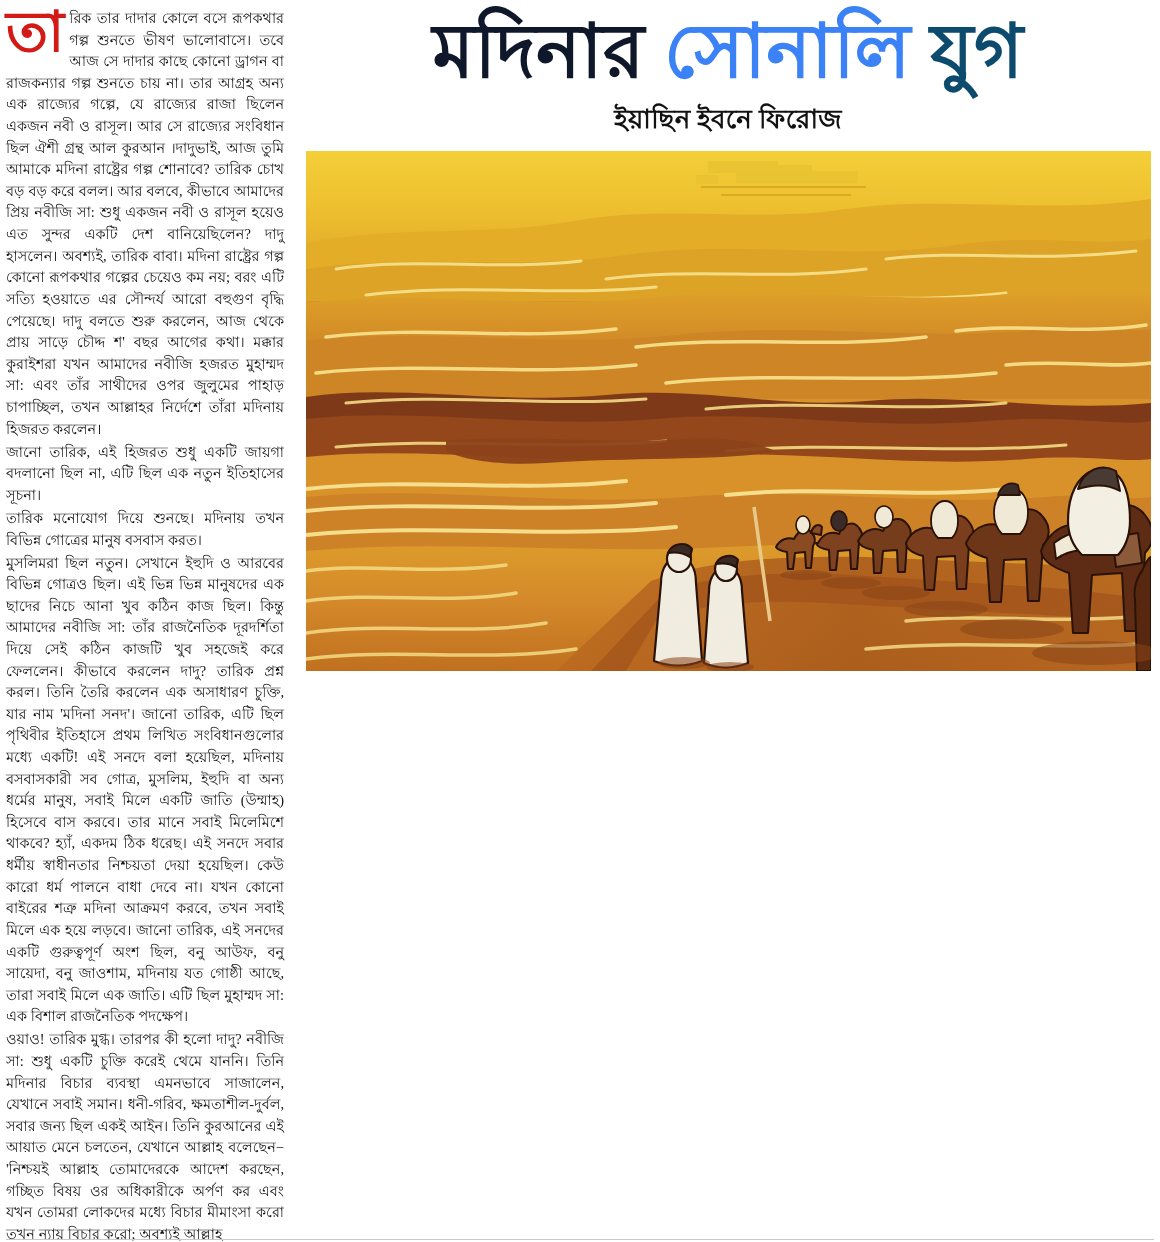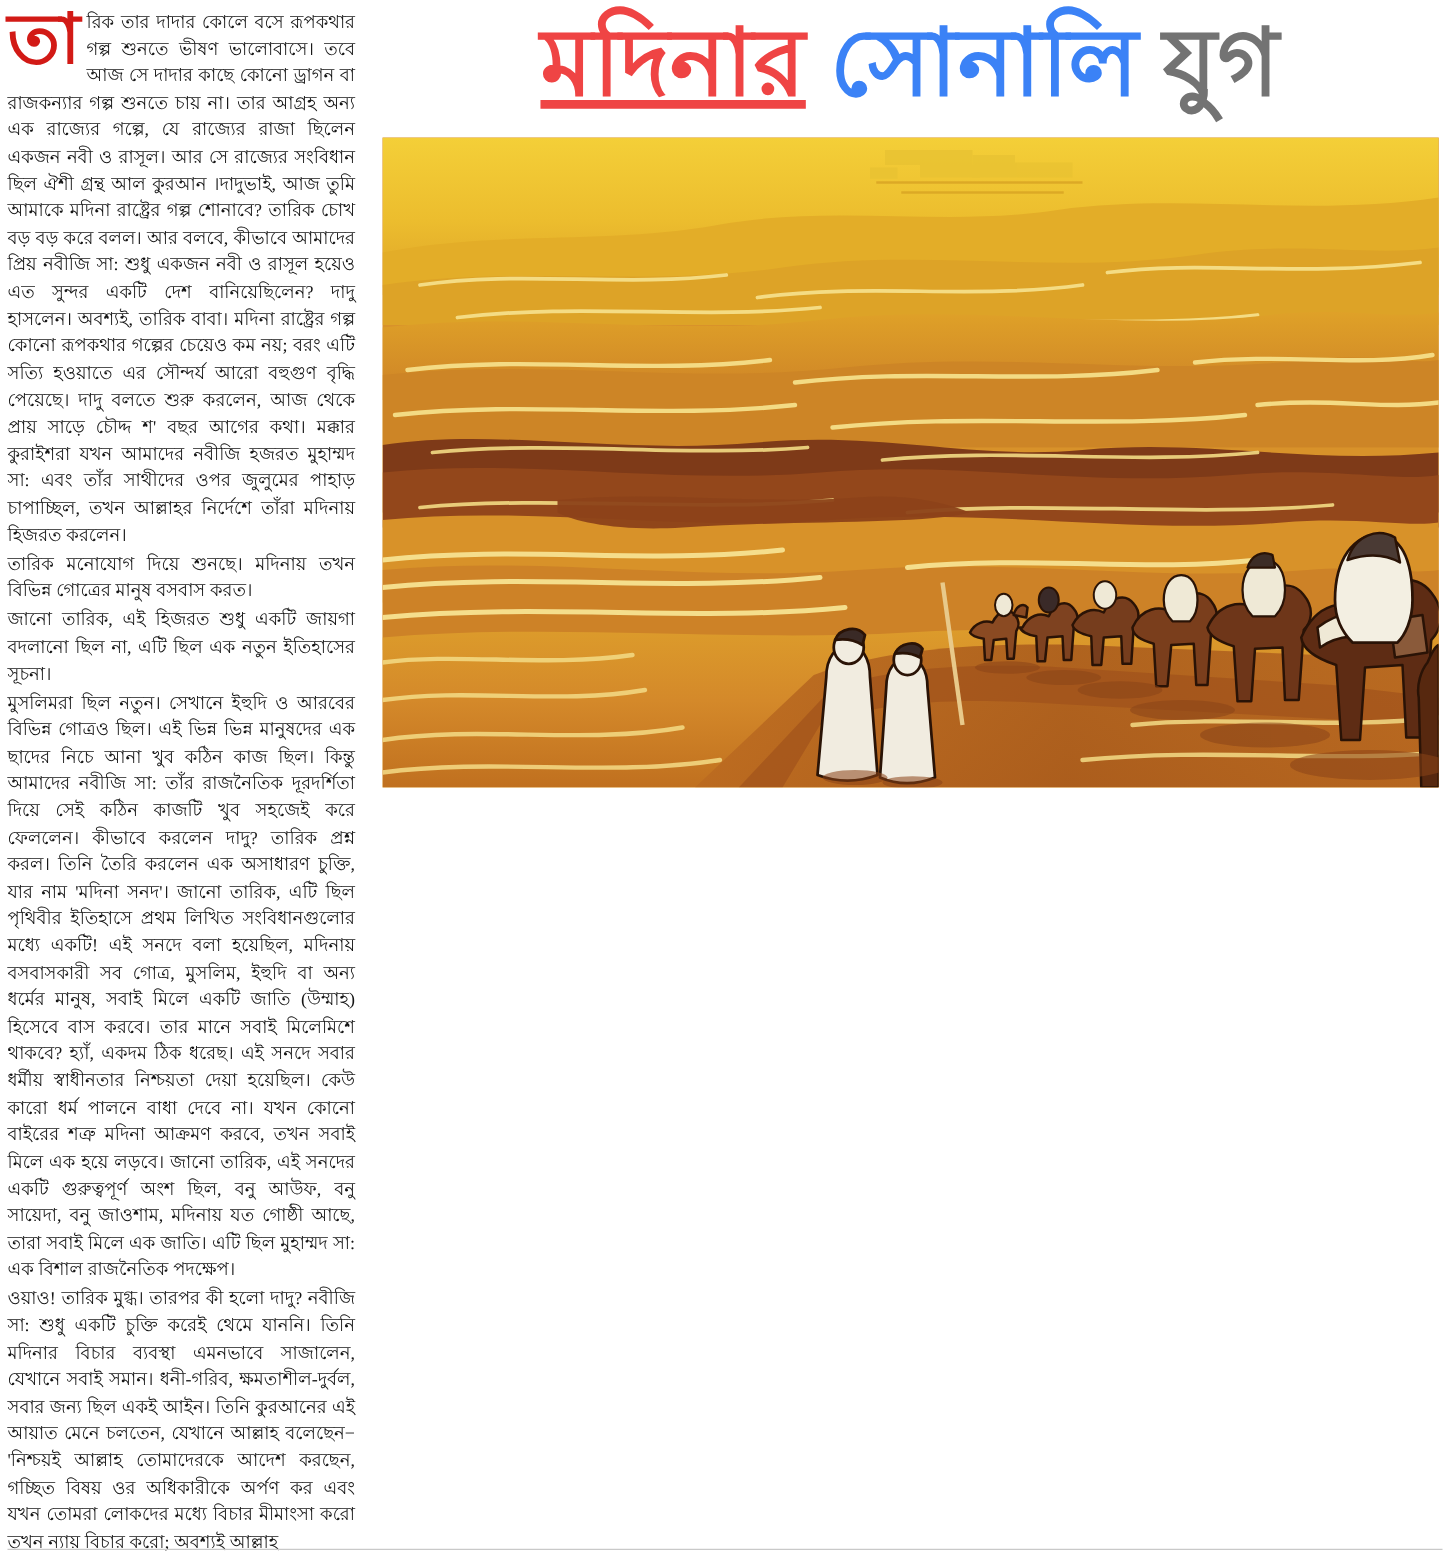--- a/index.html
+++ b/index.html
@@ -58,23 +58,23 @@
   .headline {
     font-family: "Liberation Serif", "DejaVu Serif", serif;
     font-size: 75px;
     font-weight: bold;
     letter-spacing: 0.5px;
     white-space: nowrap;
     line-height: 1.12;
     margin: 0;
     padding: 0;
   }
-  .hl-1 { color: #ef4444; text-decoration: underline; }
+  .hl-1 { color: #0f172a; }
   .hl-2 { color: #3b82f6; }
-  .hl-3 { color: #737373; text-align: center; }
+  .hl-3 { color: #0c4a6e; text-align: center; }
   .headline span { display: inline; }
 
   .byline {
     margin-top: 10px;
     font-size: 26px;
     font-weight: bold;
     color: #111111;
     letter-spacing: 0.3px;
     line-height: 1.2;
   }
@@ -135,31 +135,32 @@
 </head>
 <body>
 
 <div class="page">
 
   <div class="top-region">
 
     <div class="col-left">
       <div class="body-text">
         <p class="dropcap-para"><span class="dropcap">তা</span><span>রিক তার দাদার কোলে বসে রূপকথার গল্প শুনতে ভীষণ ভালোবাসে। তবে আজ সে দাদার কাছে কোনো ড্রাগন বা রাজকন্যার গল্প শুনতে চায় না। তার আগ্রহ অন্য এক রাজ্যের গল্পে, যে রাজ্যের রাজা ছিলেন একজন নবী ও রাসূল। আর সে রাজ্যের সংবিধান ছিল ঐশী গ্রন্থ আল কুরআন ।দাদুভাই, আজ তুমি আমাকে মদিনা রাষ্ট্রের গল্প শোনাবে? তারিক চোখ বড় বড় করে বলল। আর বলবে, কীভাবে আমাদের প্রিয় নবীজি সা: শুধু একজন নবী ও রাসূল হয়েও এত সুন্দর একটি দেশ বানিয়েছিলেন? দাদু হাসলেন। অবশ্যই, তারিক বাবা। মদিনা রাষ্ট্রের গল্প কোনো রূপকথার গল্পের চেয়েও কম নয়; বরং এটি সত্যি হওয়াতে এর সৌন্দর্য আরো বহুগুণ বৃদ্ধি পেয়েছে। দাদু বলতে শুরু করলেন, আজ থেকে প্রায় সাড়ে চৌদ্দ শ' বছর আগের কথা। মক্কার কুরাইশরা যখন আমাদের নবীজি হজরত মুহাম্মদ সা: এবং তাঁর সাথীদের ওপর জুলুমের পাহাড় চাপাচ্ছিল, তখন আল্লাহর নির্দেশে তাঁরা মদিনায় হিজরত করলেন।</span></p>
+        <p>জানো তারিক, এই হিজরত শুধু একটি জায়গা বদলানো ছিল না, এটি ছিল এক নতুন ইতিহাসের সূচনা।</p>
         <p>তারিক মনোযোগ দিয়ে শুনছে। মদিনায় তখন বিভিন্ন গোত্রের মানুষ বসবাস করত।</p>
-        <p>জানো তারিক, এই হিজরত শুধু একটি জায়গা বদলানো ছিল না, এটি ছিল এক নতুন ইতিহাসের সূচনা।</p>
         <p>মুসলিমরা ছিল নতুন। সেখানে ইহুদি ও আরবের বিভিন্ন গোত্রও ছিল। এই ভিন্ন ভিন্ন মানুষদের এক ছাদের নিচে আনা খুব কঠিন কাজ ছিল। কিন্তু আমাদের নবীজি সা: তাঁর রাজনৈতিক দূরদর্শিতা দিয়ে সেই কঠিন কাজটি খুব সহজেই করে ফেললেন। কীভাবে করলেন দাদু? তারিক প্রশ্ন করল। তিনি তৈরি করলেন এক অসাধারণ চুক্তি, যার নাম 'মদিনা সনদ'। জানো তারিক, এটি ছিল পৃথিবীর ইতিহাসে প্রথম লিখিত সংবিধানগুলোর মধ্যে একটি! এই সনদে বলা হয়েছিল, মদিনায় বসবাসকারী সব গোত্র, মুসলিম, ইহুদি বা অন্য ধর্মের মানুষ, সবাই মিলে একটি জাতি (উম্মাহ) হিসেবে বাস করবে। তার মানে সবাই মিলেমিশে থাকবে? হ্যাঁ, একদম ঠিক ধরেছ। এই সনদে সবার ধর্মীয় স্বাধীনতার নিশ্চয়তা দেয়া হয়েছিল। কেউ কারো ধর্ম পালনে বাধা দেবে না। যখন কোনো বাইরের শত্রু মদিনা আক্রমণ করবে, তখন সবাই মিলে এক হয়ে লড়বে। জানো তারিক, এই সনদের একটি গুরুত্বপূর্ণ অংশ ছিল, বনু আউফ, বনু সায়েদা, বনু জাওশাম, মদিনায় যত গোষ্ঠী আছে, তারা সবাই মিলে এক জাতি। এটি ছিল মুহাম্মদ সা: এক বিশাল রাজনৈতিক পদক্ষেপ।</p>
         <p>ওয়াও! তারিক মুগ্ধ। তারপর কী হলো দাদু? নবীজি সা: শুধু একটি চুক্তি করেই থেমে যাননি। তিনি মদিনার বিচার ব্যবস্থা এমনভাবে সাজালেন, যেখানে সবাই সমান। ধনী-গরিব, ক্ষমতাশীল-দুর্বল, সবার জন্য ছিল একই আইন। তিনি কুরআনের এই আয়াত মেনে চলতেন, যেখানে আল্লাহ বলেছেন− 'নিশ্চয়ই আল্লাহ তোমাদেরকে আদেশ করছেন, গচ্ছিত বিষয় ওর অধিকারীকে অর্পণ কর এবং যখন তোমরা লোকদের মধ্যে বিচার মীমাংসা করো তখন ন্যায় বিচার করো; অবশ্যই আল্লাহ</p>
       </div>
     </div>
 
     <div class="top-right">
 
       <div class="masthead">
         <div class="headline"><span class="hl-1">মদিনার</span>&nbsp;<span class="hl-2">সোনালি</span>&nbsp;<span class="hl-3">যুগ</span></div>
+        <div class="byline">ইয়াছিন ইবনে ফিরোজ</div>
       </div>
 
       <div class="illustration-wrap">
         <svg class="illustration" viewBox="0 0 845 520" preserveAspectRatio="none">
           <defs>
             <linearGradient id="skyGrad" x1="0" y1="0" x2="0" y2="1">
               <stop offset="0%" stop-color="#f4cf38"></stop>
               <stop offset="55%" stop-color="#ecbd2e"></stop>
               <stop offset="100%" stop-color="#dfa529"></stop>
             </linearGradient>

